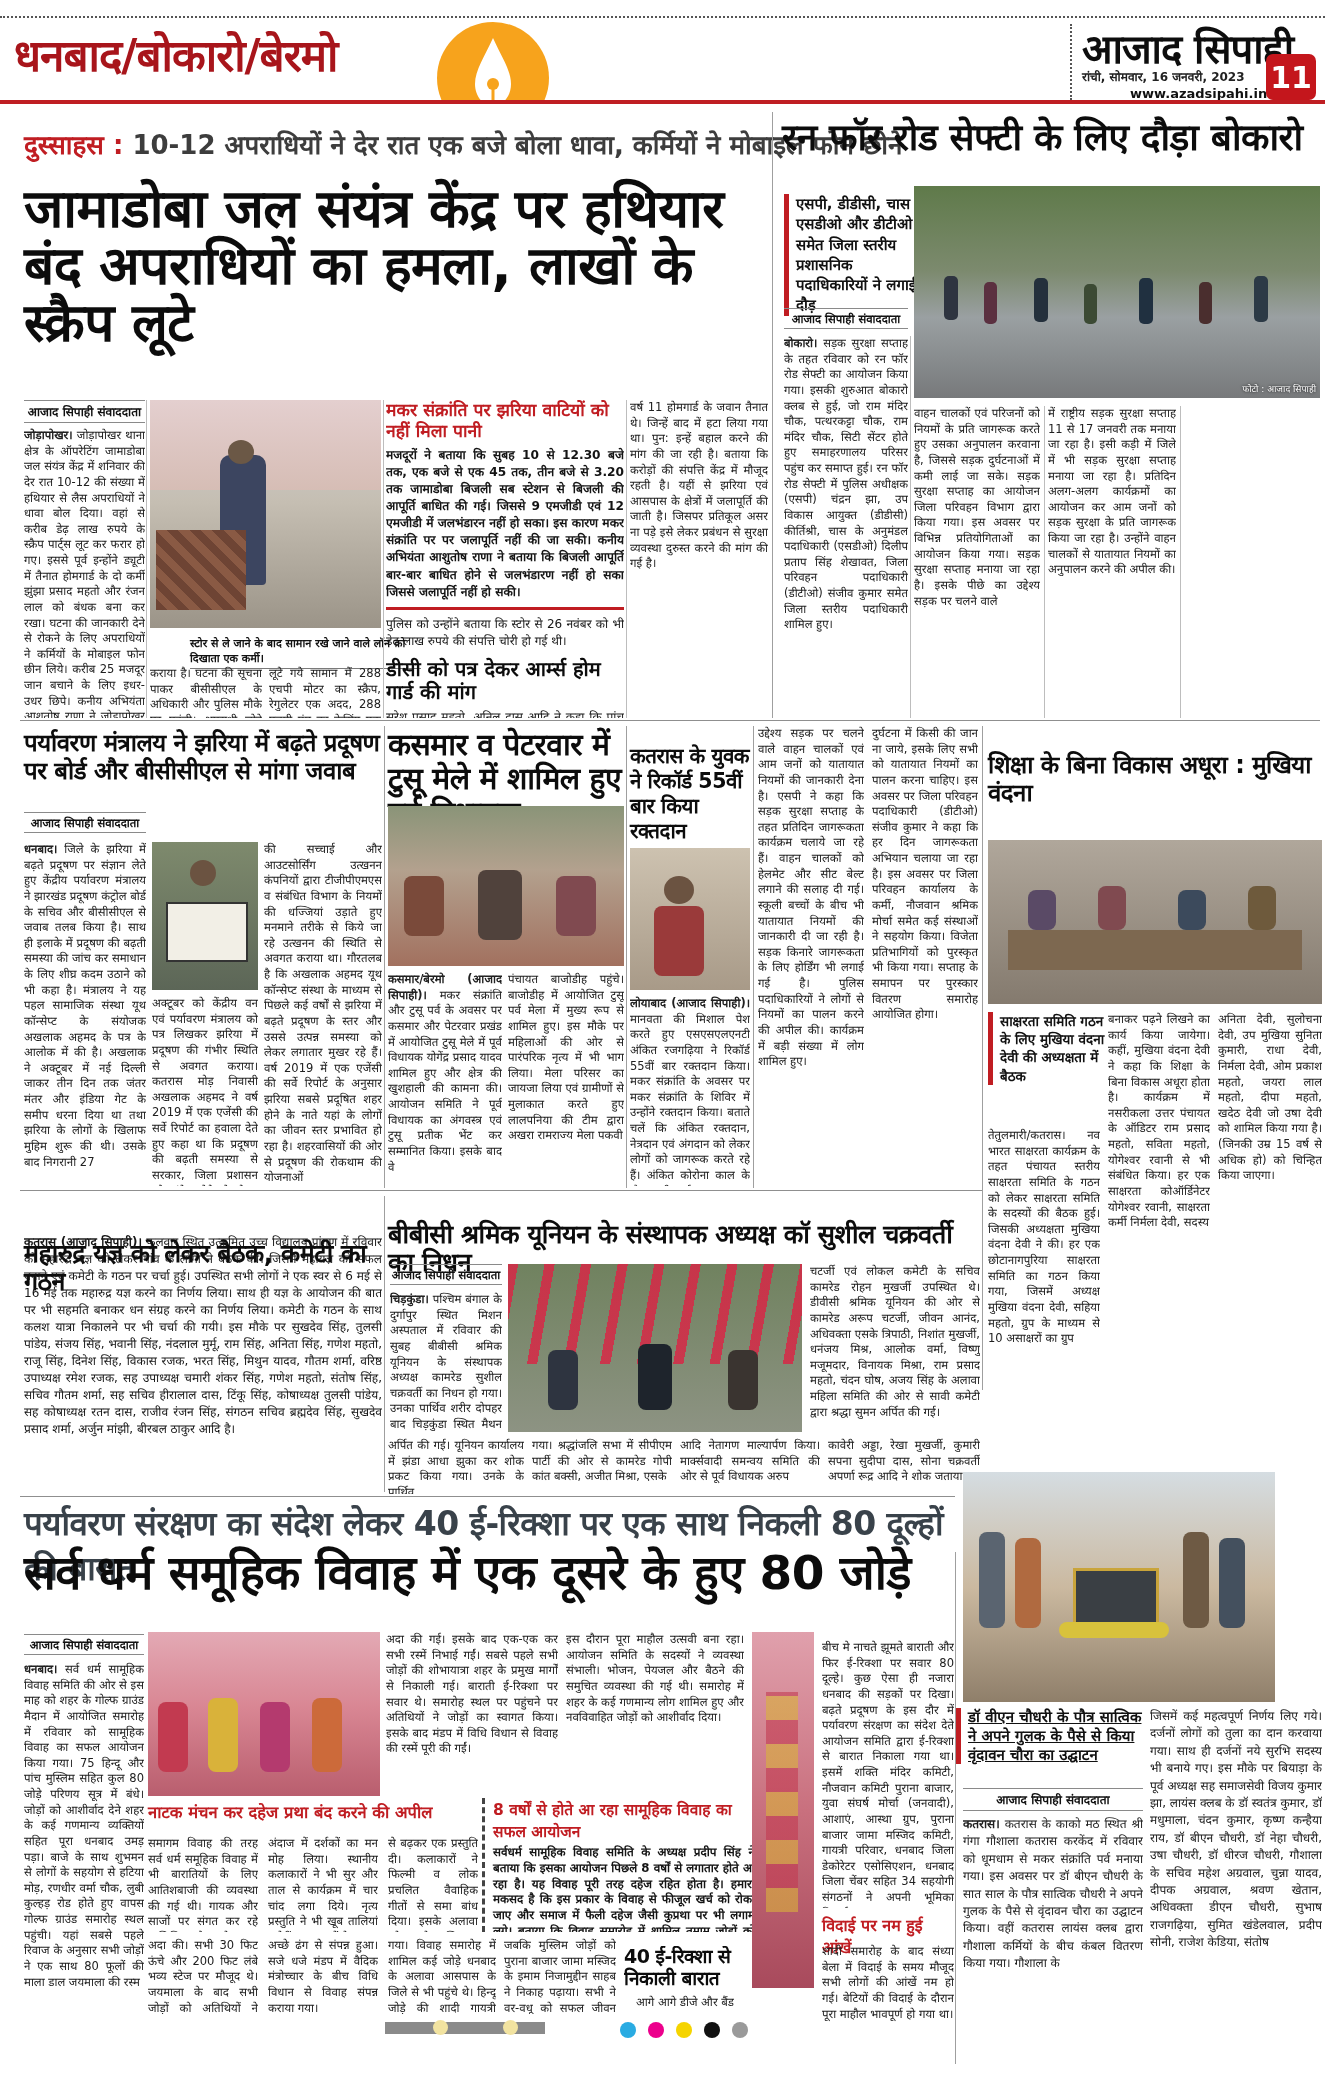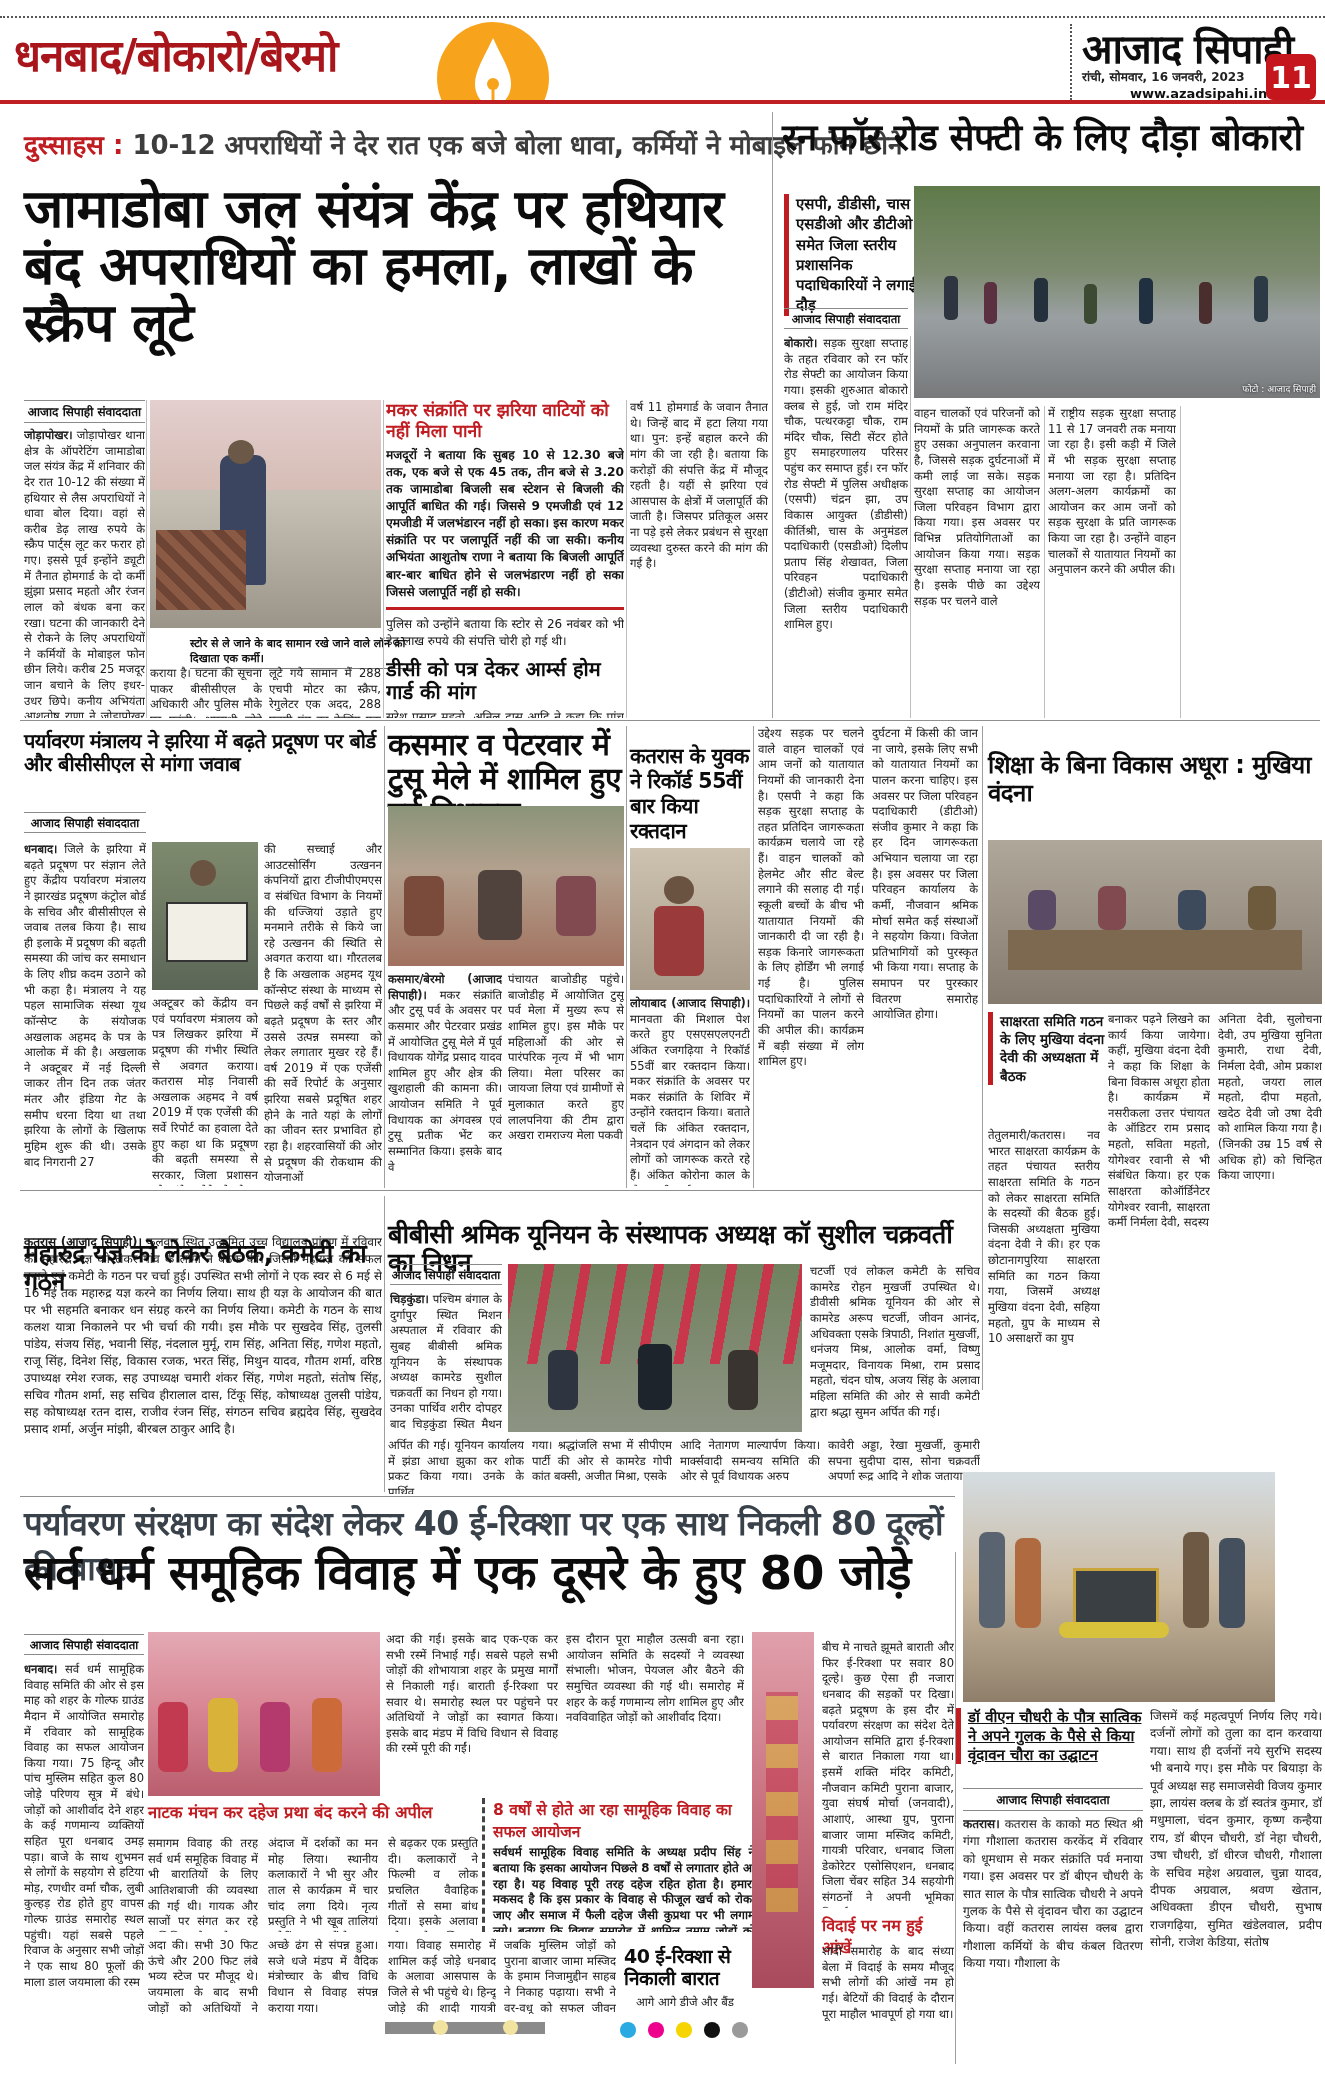--- a/index.html
+++ b/index.html
@@ -103,21 +103,21 @@
   </div>
 
   <div class="abs small" style="left:914px;top:406px;width:126px;height:312px;">वाहन चालकों एवं परिजनों को नियमों के प्रति जागरूक करते हुए उसका अनुपालन करवाना है, जिससे सड़क दुर्घटनाओं में कमी लाई जा सके। सड़क सुरक्षा सप्ताह का आयोजन जिला परिवहन विभाग द्वारा किया गया। इस अवसर पर विभिन्न प्रतियोगिताओं का आयोजन किया गया। सड़क सुरक्षा सप्ताह मनाया जा रहा है। इसके पीछे का उद्देश्य सड़क पर चलने वाले</div>
   <div class="abs small" style="left:1048px;top:406px;width:128px;height:312px;">में राष्ट्रीय सड़क सुरक्षा सप्ताह 11 से 17 जनवरी तक मनाया जा रहा है। इसी कड़ी में जिले में भी सड़क सुरक्षा सप्ताह मनाया जा रहा है। प्रतिदिन अलग-अलग कार्यक्रमों का आयोजन कर आम जनों को सड़क सुरक्षा के प्रति जागरूक किया जा रहा है। उन्होंने वाहन चालकों से यातायात नियमों का अनुपालन करने की अपील की।</div>
   <div class="vrule" style="left:910px;top:336px;height:382px;background:#bdbdbd;"></div>
   <div class="vrule" style="left:1044px;top:406px;height:312px;background:#bdbdbd;"></div>
   <div class="vrule" style="left:1180px;top:406px;height:312px;background:#bdbdbd;"></div>
 
   <div class="hrule" style="left:20px;top:720px;width:1300px;"></div>
 
-  <div class="abs headline" style="left:24px;top:730px;width:358px;font-size:20px;line-height:1.15;">पर्यावरण मंत्रालय ने झरिया में बढ़ते प्रदूषण पर बोर्ड और बीसीसीएल से मांगा जवाब</div>
+  <div class="abs headline" style="left:24px;top:730px;width:358px;font-size:24px;line-height:1.15;">पर्यावरण मंत्रालय ने झरिया में बढ़ते प्रदूषण पर बोर्ड और बीसीसीएल से मांगा जवाब</div>
   <div class="abs byline" style="left:24px;top:812px;width:122px;font-size:11.5px;">आजाद सिपाही संवाददाता</div>
   <div class="abs small" style="left:24px;top:842px;width:122px;height:344px;">
     <b>धनबाद।</b> <span>जिले के झरिया में बढ़ते प्रदूषण पर संज्ञान लेते हुए केंद्रीय पर्यावरण मंत्रालय ने झारखंड प्रदूषण कंट्रोल बोर्ड के सचिव और बीसीसीएल से जवाब तलब किया है। साथ ही इलाके में प्रदूषण की बढ़ती समस्या की जांच कर समाधान के लिए शीघ्र कदम उठाने को भी कहा है। मंत्रालय ने यह पहल सामाजिक संस्था यूथ कॉन्सेप्ट के संयोजक अखलाक अहमद के पत्र के आलोक में की है। अखलाक ने अक्टूबर में नई दिल्ली जाकर तीन दिन तक जंतर मंतर और इंडिया गेट के समीप धरना दिया था तथा झरिया के लोगों के खिलाफ मुहिम शुरू की थी। उसके बाद निगरानी 27</span>
   </div>
   <div class="photo" style="left:152px;top:842px;width:106px;height:148px;background:linear-gradient(180deg,#7e8a6d,#5c6657);">
     <div class="abs" style="left:14px;top:60px;width:78px;height:56px;background:#f2efe6;border:2px solid #333;"></div>
     <div class="abs" style="left:38px;top:18px;width:26px;height:26px;background:#6b5341;border-radius:50%;"></div>
   </div>
   <div class="abs small" style="left:152px;top:996px;width:106px;height:190px;">अक्टूबर को केंद्रीय वन एवं पर्यावरण मंत्रालय को पत्र लिखकर झरिया में प्रदूषण की गंभीर स्थिति से अवगत कराया। कतरास मोड़ निवासी अखलाक अहमद ने वर्ष 2019 में एक एजेंसी की सर्वे रिपोर्ट का हवाला देते हुए कहा था कि प्रदूषण की बढ़ती समस्या से सरकार, जिला प्रशासन को संदेश देने से लेकर शहरवासियों की भी की जागरूकता जरूरी है।</div>
   <div class="abs small" style="left:264px;top:842px;width:118px;height:344px;">की सच्चाई और आउटसोर्सिंग उत्खनन कंपनियों द्वारा टीजीपीएमएस व संबंधित विभाग के नियमों की धज्जियां उड़ाते हुए मनमाने तरीके से किये जा रहे उत्खनन की स्थिति से अवगत कराया था। गौरतलब है कि अखलाक अहमद यूथ कॉन्सेप्ट संस्था के माध्यम से पिछले कई वर्षों से झरिया में बढ़ते प्रदूषण के स्तर और उससे उत्पन्न समस्या को लेकर लगातार मुखर रहे हैं। वर्ष 2019 में एक एजेंसी की सर्वे रिपोर्ट के अनुसार झरिया सबसे प्रदूषित शहर होने के नाते यहां के लोगों का जीवन स्तर प्रभावित हो रहा है। शहरवासियों की ओर से प्रदूषण की रोकथाम की योजनाओं</div>

